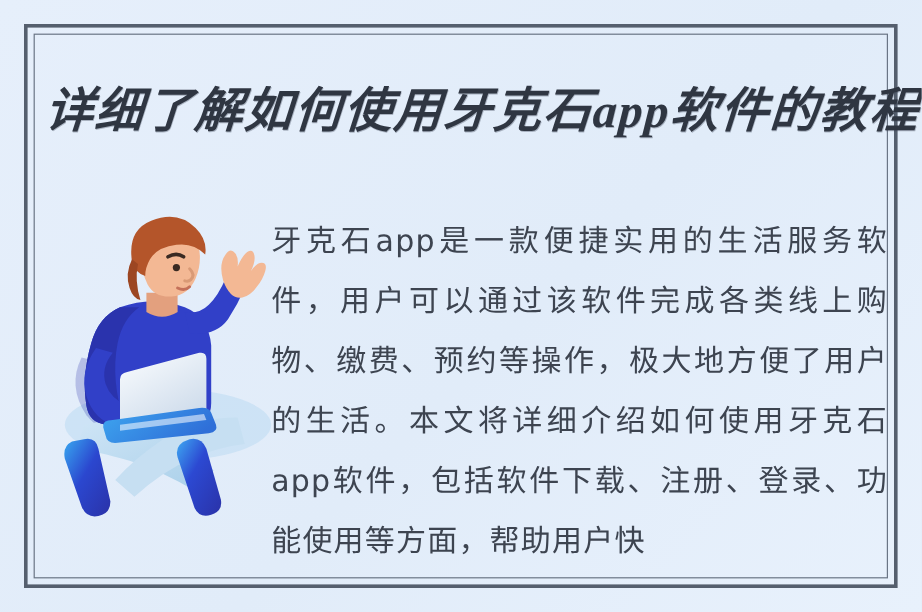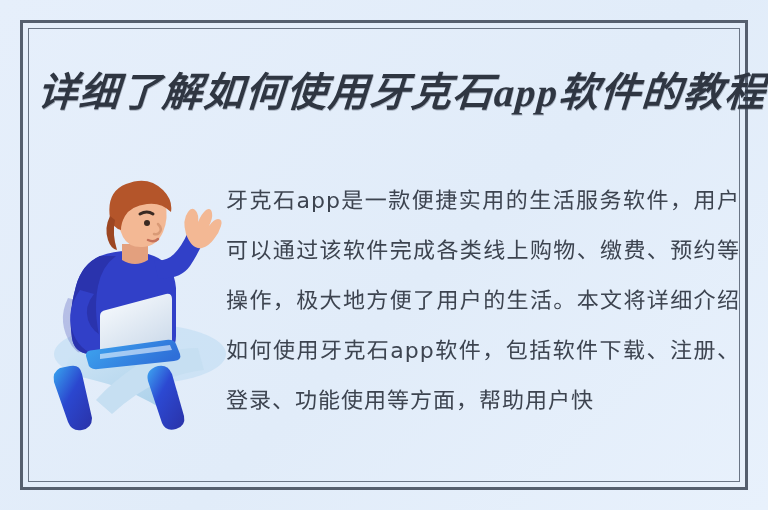--- a/index.html
+++ b/index.html
@@ -61,21 +61,21 @@
     transform: skewX(-4deg);
     text-shadow: 0.5px 0.5px 0 rgba(60,70,85,0.35);
   }
 
   
   .body-text {
     position: absolute;
     left: 226px;
     top: 176px;
     width: 514px;
-    font-size: 22px;
+    font-size: 25px;
     line-height: 50px;
     color: #3d4450;
     letter-spacing: 1px;
     text-align: justify;
     text-justify: inter-character;
     font-family: "DejaVu Sans", "Liberation Sans", sans-serif;
     font-weight: 400;
   }
 
   

